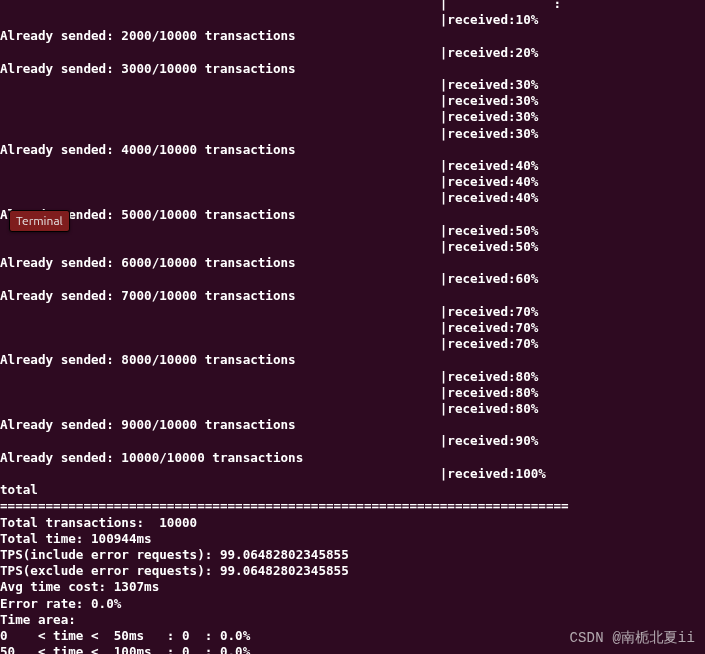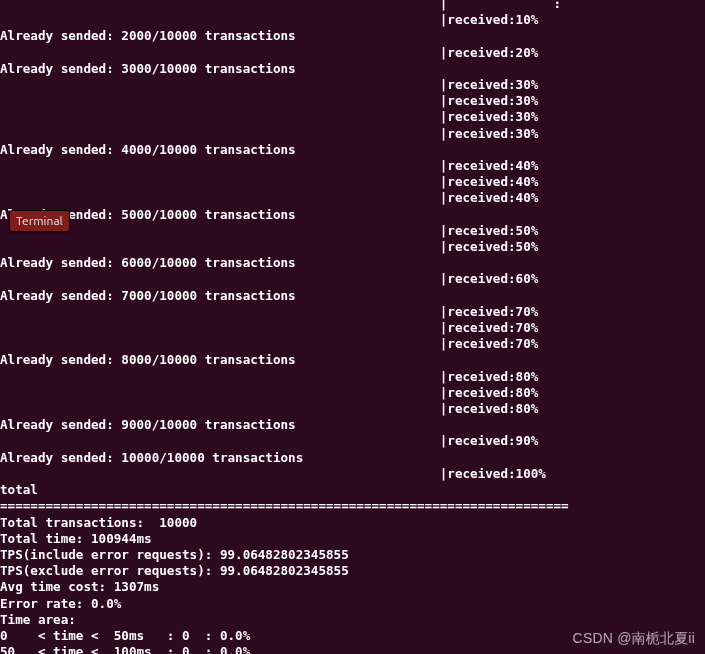--- a/index.html
+++ b/index.html
@@ -36,21 +36,21 @@
     font-size: 12px;
     font-weight: 400;
     line-height: 16px;
     box-shadow: 0 1px 3px rgba(0,0,0,0.4);
   }
   .watermark {
     position: absolute;
     right: 10px;
     bottom: 8px;
     color: rgba(230,230,230,0.72);
-    font-family: Liberation Sans, sans-serif;
+    font-family: Liberation Mono, monospace;
     font-size: 14px;
     font-weight: 400;
     letter-spacing: 0.2px;
   }
 </style>
 </head>
 <body>
 
 <div class="terminal" id="term">                                                          |              :   
                                                           |received:10%

